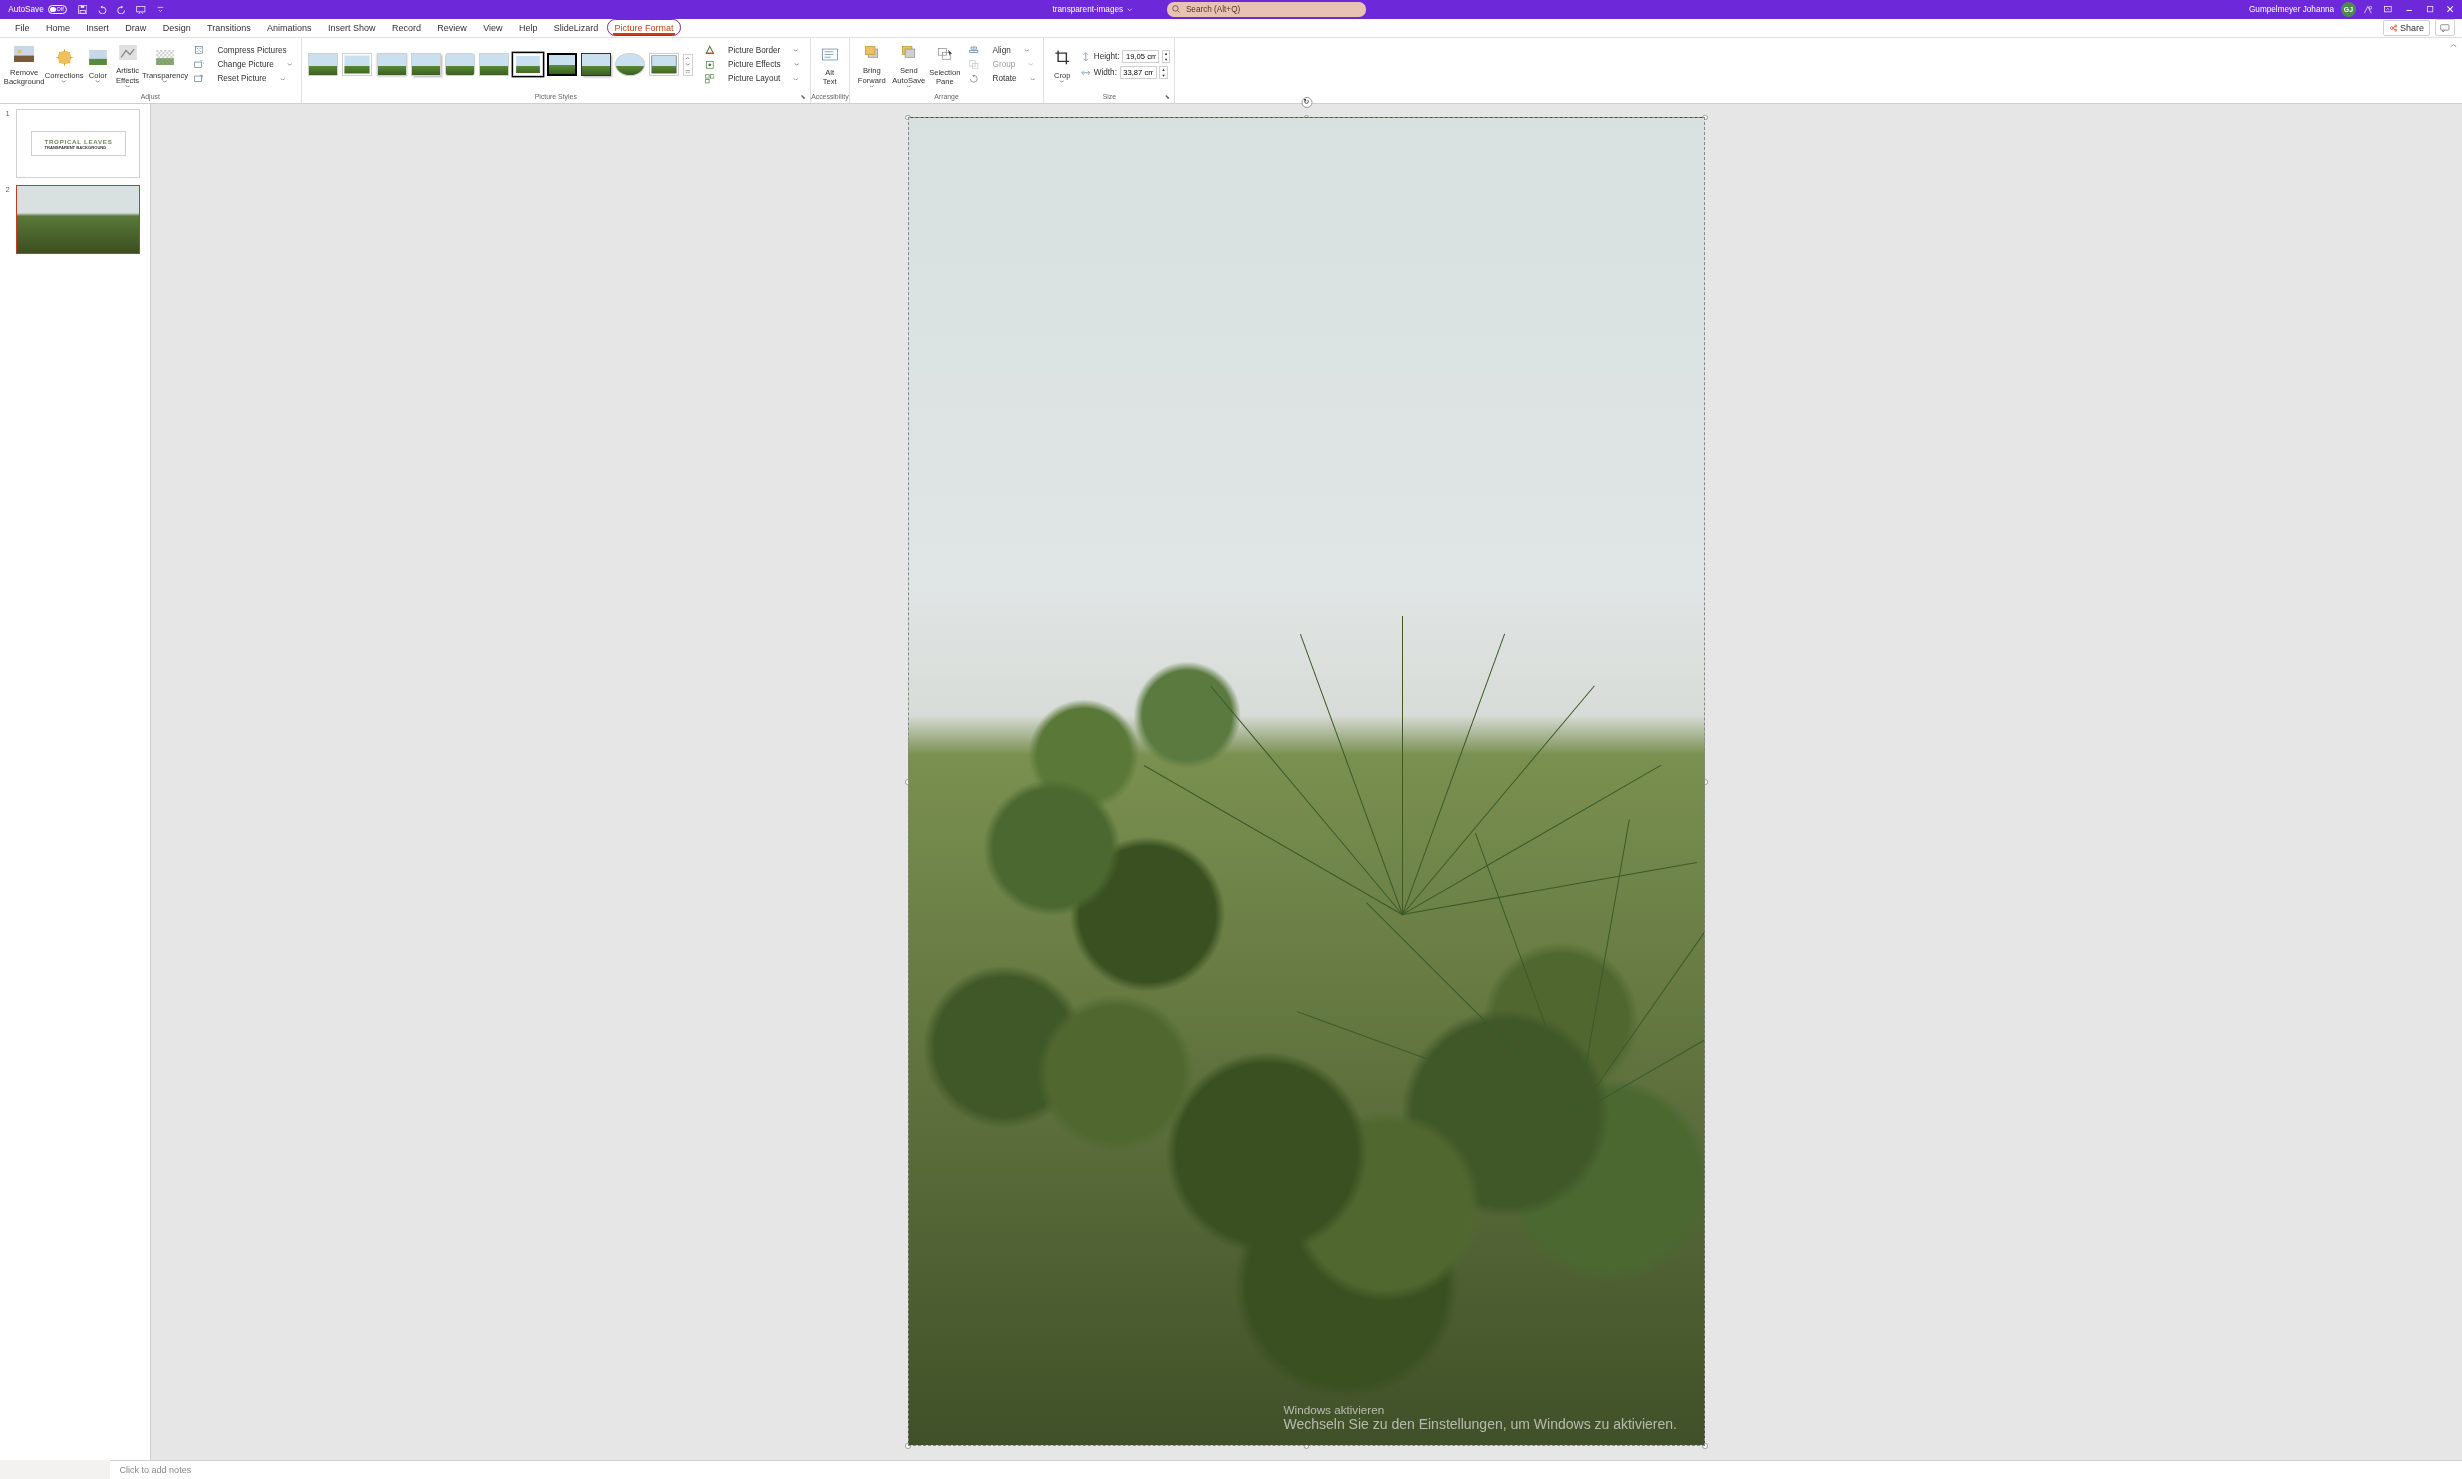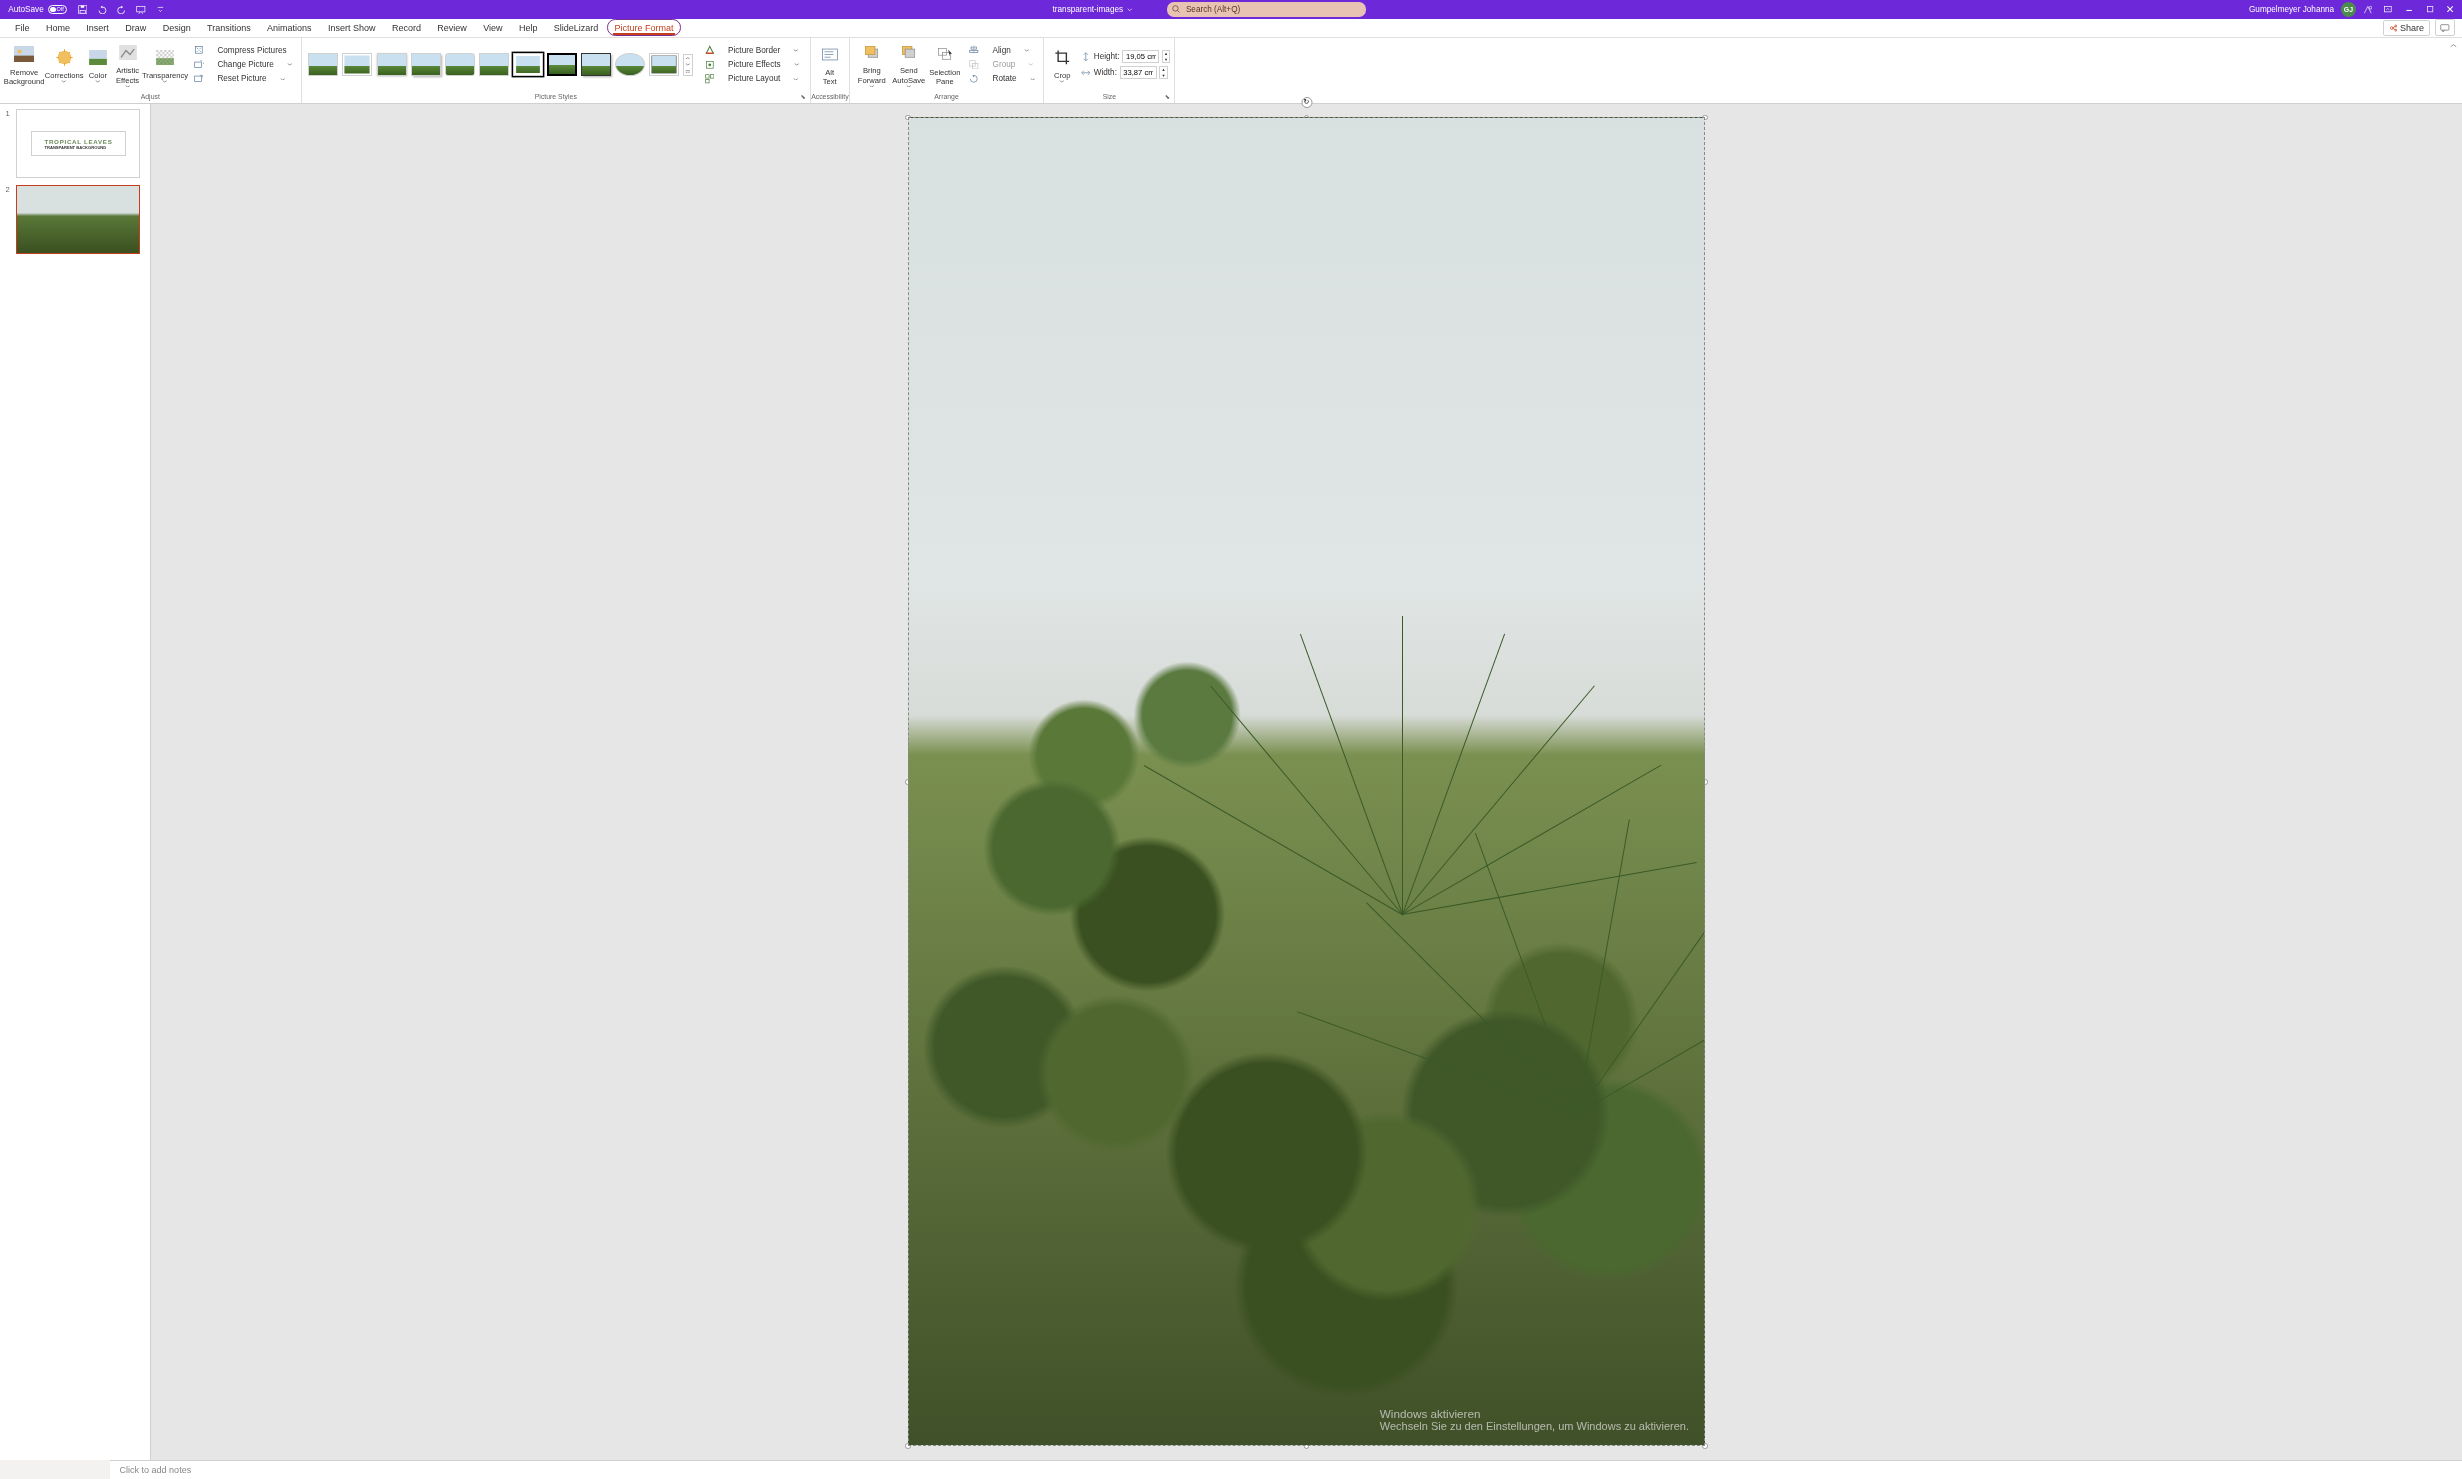--- a/index.html
+++ b/index.html
@@ -72,23 +72,23 @@
 radial-gradient(circle at 35% 45%, #5a7a40 5%, transparent 6%),
 radial-gradient(circle at 45% 78%, #3a5020 8%, transparent 9%),
 radial-gradient(circle at 60% 82%, #506830 7%, transparent 8%),
 radial-gradient(circle at 75% 75%, #405828 8%, transparent 9%),
 radial-gradient(circle at 88% 80%, #4a6830 7%, transparent 8%),
 radial-gradient(circle at 55% 88%, #3a5020 8%, transparent 9%),
 radial-gradient(circle at 82% 68%, #506830 6%, transparent 7%);
 }
 .palm { position: absolute; top: 10%; left: 50%; width: 40%; height: 50%; }
 .palm-frond { position: absolute; width: 1.4px; height: 45%; background: #3a5a28; transform-origin: bottom center; bottom: 0; left: 30%; }
-.watermark { position: absolute; bottom: 13.7px; right: 15px; text-align: left; color: rgba(230,230,230,0.7); }
+.watermark { position: absolute; bottom: 13.7px; right: 27px; text-align: left; color: rgba(230,230,230,0.7); }
 .watermark-title { font-size: 11.7px; }
-.watermark-sub { font-size: 11px; }
+.watermark-sub { font-size: 14px; }
 
 
 .notes { background: #fff; height: 19px; border-top: 0.7px solid #d0d0d0; display: flex; align-items: center; padding: 0 9.6px; font-size: 9px; color: #888; margin-left: 110px; }
 
 
 svg { display: block; }
 </style>
 </head>
 <body>
 

